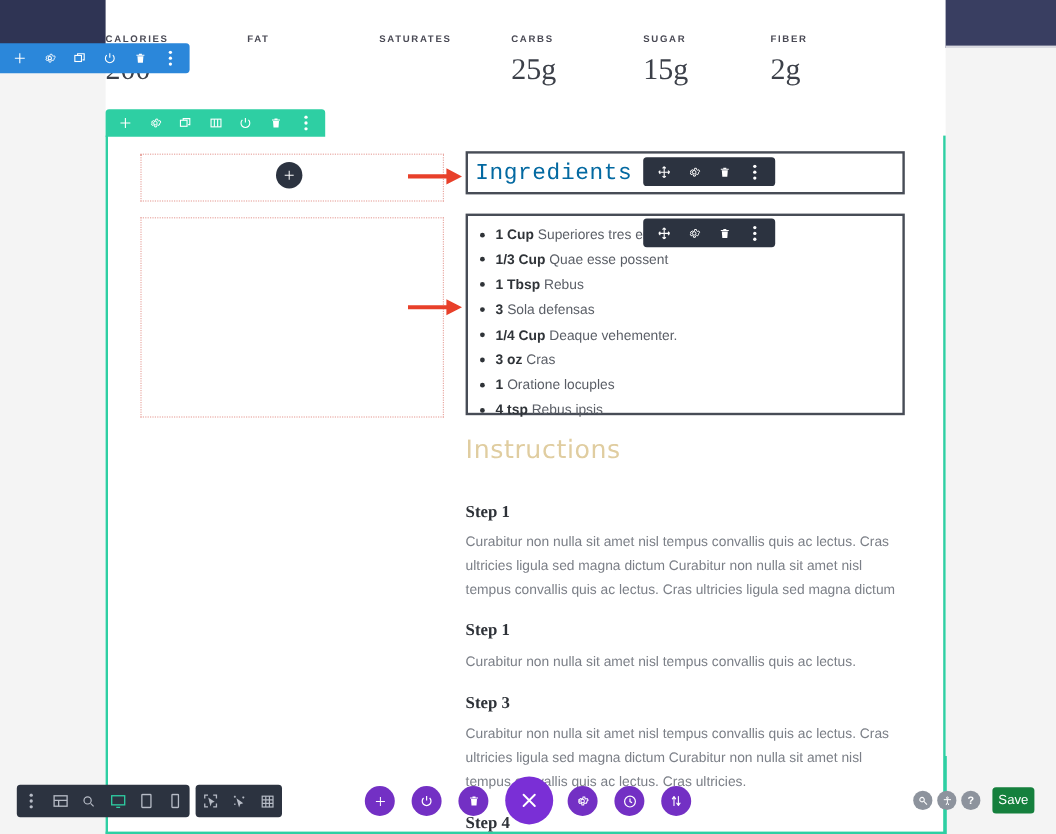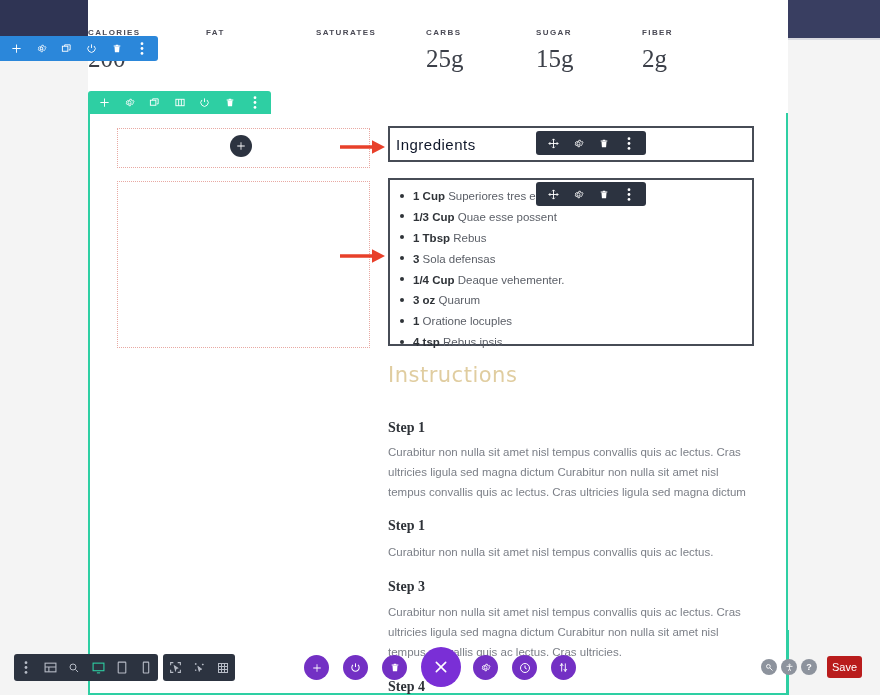--- a/index.html
+++ b/index.html
@@ -66,21 +66,21 @@
   .red-arrow{position:absolute;z-index:14;}
   #arrow-1{left:340px;top:139px;}
   #arrow-2{left:340px;top:248px;}
 
   .outlined-box{
     border:2px solid #474c56;background:#fff;box-sizing:border-box;position:absolute;
   }
   #title-box{left:388px;top:126px;width:366px;height:36px;z-index:9;
     display:flex;align-items:center;padding-left:6px;}
   #ing-title{
-    font-family:Liberation Sans, sans-serif;font-size:15px;color:#0f172a;
+    font-family:Liberation Mono, monospace;font-size:19px;color:#0369a1;
     letter-spacing:.5px;font-weight:400;
   }
   #list-box{left:388px;top:178px;width:366px;height:168px;z-index:9;padding:9px 10px 0 10px;}
   #ing-list{list-style:none;margin:0;padding:0;}
   #ing-list li{
     position:relative;padding-left:13px;margin-bottom:6.5px;
     font-size:11.5px;color:#5a5e66;line-height:1.25;
   }
   #ing-list li:before{
     content:"";position:absolute;left:0;top:4.5px;width:4px;height:4px;border-radius:50%;background:#2f3338;
@@ -131,21 +131,21 @@
   #pc-gear{left:473px;} #pc-history{left:512px;} #pc-sort{left:551px;}
 
   
   .gcircle{
     position:absolute;top:659px;width:16px;height:16px;border-radius:50%;
     background:#8d939d;color:#fff;display:flex;align-items:center;justify-content:center;
     font-size:9px;z-index:55;cursor:pointer;
   }
   #gc-key{left:761px;} #gc-access{left:781px;} #gc-help{left:801px;font-weight:700;}
   #save-btn{
-    position:absolute;left:827px;top:656px;width:35px;height:22px;background:#b91c1c;
+    position:absolute;left:827px;top:656px;width:35px;height:22px;background:#15803d;
     color:#fff;font-size:11px;display:flex;align-items:center;justify-content:center;
     border-radius:3px;z-index:55;cursor:pointer;
   }
   #green-divider{position:absolute;left:787px;top:630px;width:2px;height:65px;background:#2ecfa3;z-index:54;}
 </style>
 </head>
 <body>
 
 <div id="canvas-white"></div>
 <div id="page-left-gutter"></div>
@@ -310,21 +310,21 @@
     </span>
 </div>
 
 <div class="outlined-box" id="list-box">
   <ul id="ing-list">
     <li><b>1 Cup</b> <span>Superiores tres erant</span></li>
     <li><b>1/3 Cup</b> <span>Quae esse possent</span></li>
     <li><b>1 Tbsp</b> <span>Rebus</span></li>
     <li><b>3</b> <span>Sola defensas</span></li>
     <li><b>1/4 Cup</b> <span>Deaque vehementer.</span></li>
-    <li><b>3 oz</b> <span>Quarum</span></li>
+    <li><b>3 oz</b> <span>Cras</span></li>
     <li><b>1</b> <span>Oratione locuples</span></li>
     <li><b>4 tsp</b> <span>Rebus ipsis</span></li>
   </ul>
 </div>
 <div class="tb module-toolbar" id="mod-tb-list">
   <span class="ic">
       <svg width="11" height="11" viewBox="0 0 24 24" fill="none" stroke="currentColor" stroke-width="2">
         <path d="M12 2v20M2 12h20M12 2l-3 3M12 2l3 3M12 22l-3-3M12 22l3-3M2 12l3-3M2 12l3 3M22 12l-3-3M22 12l-3 3"></path>
       </svg>
     </span>

